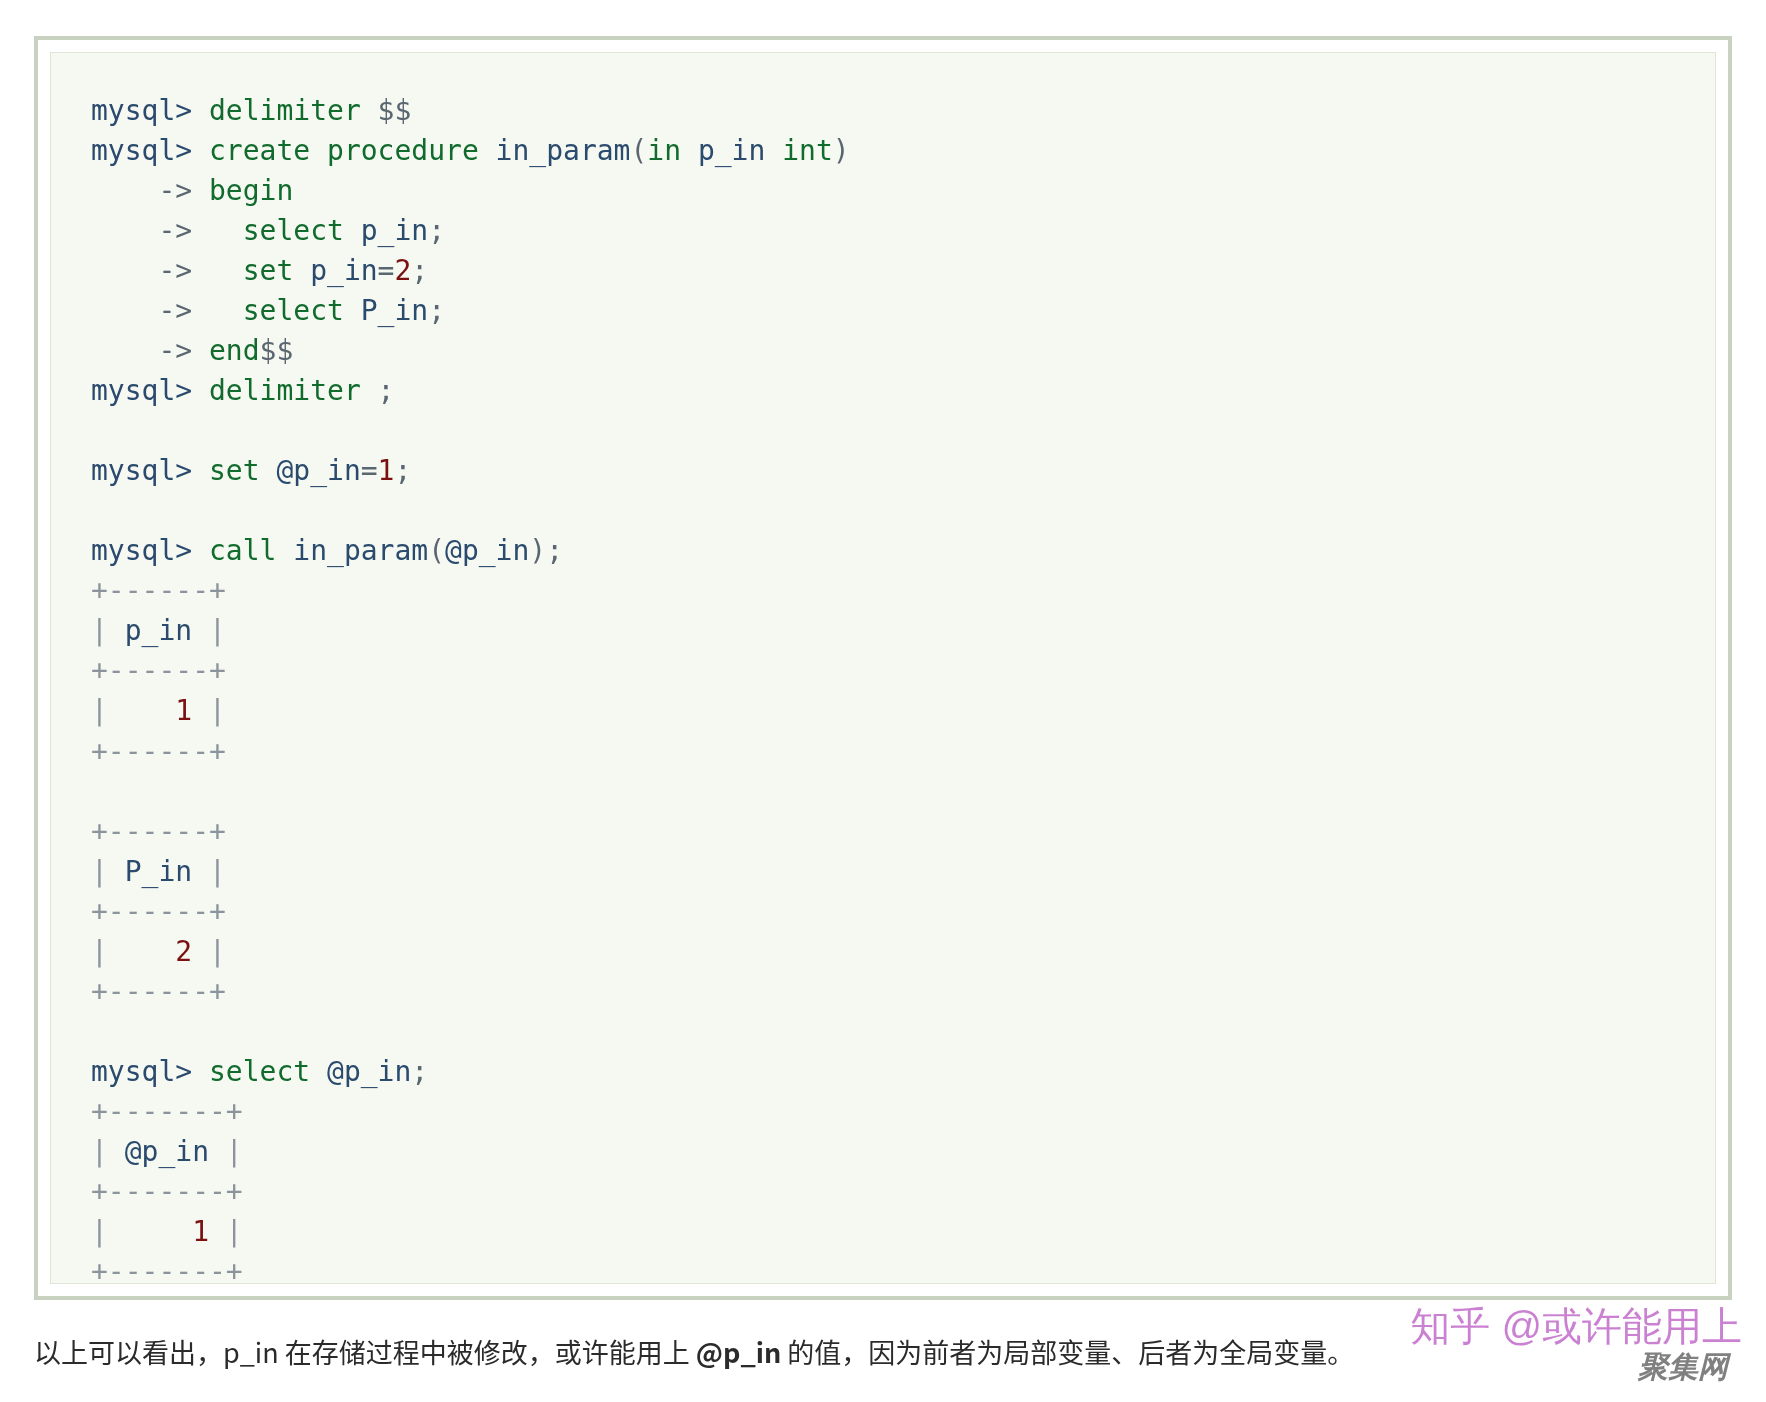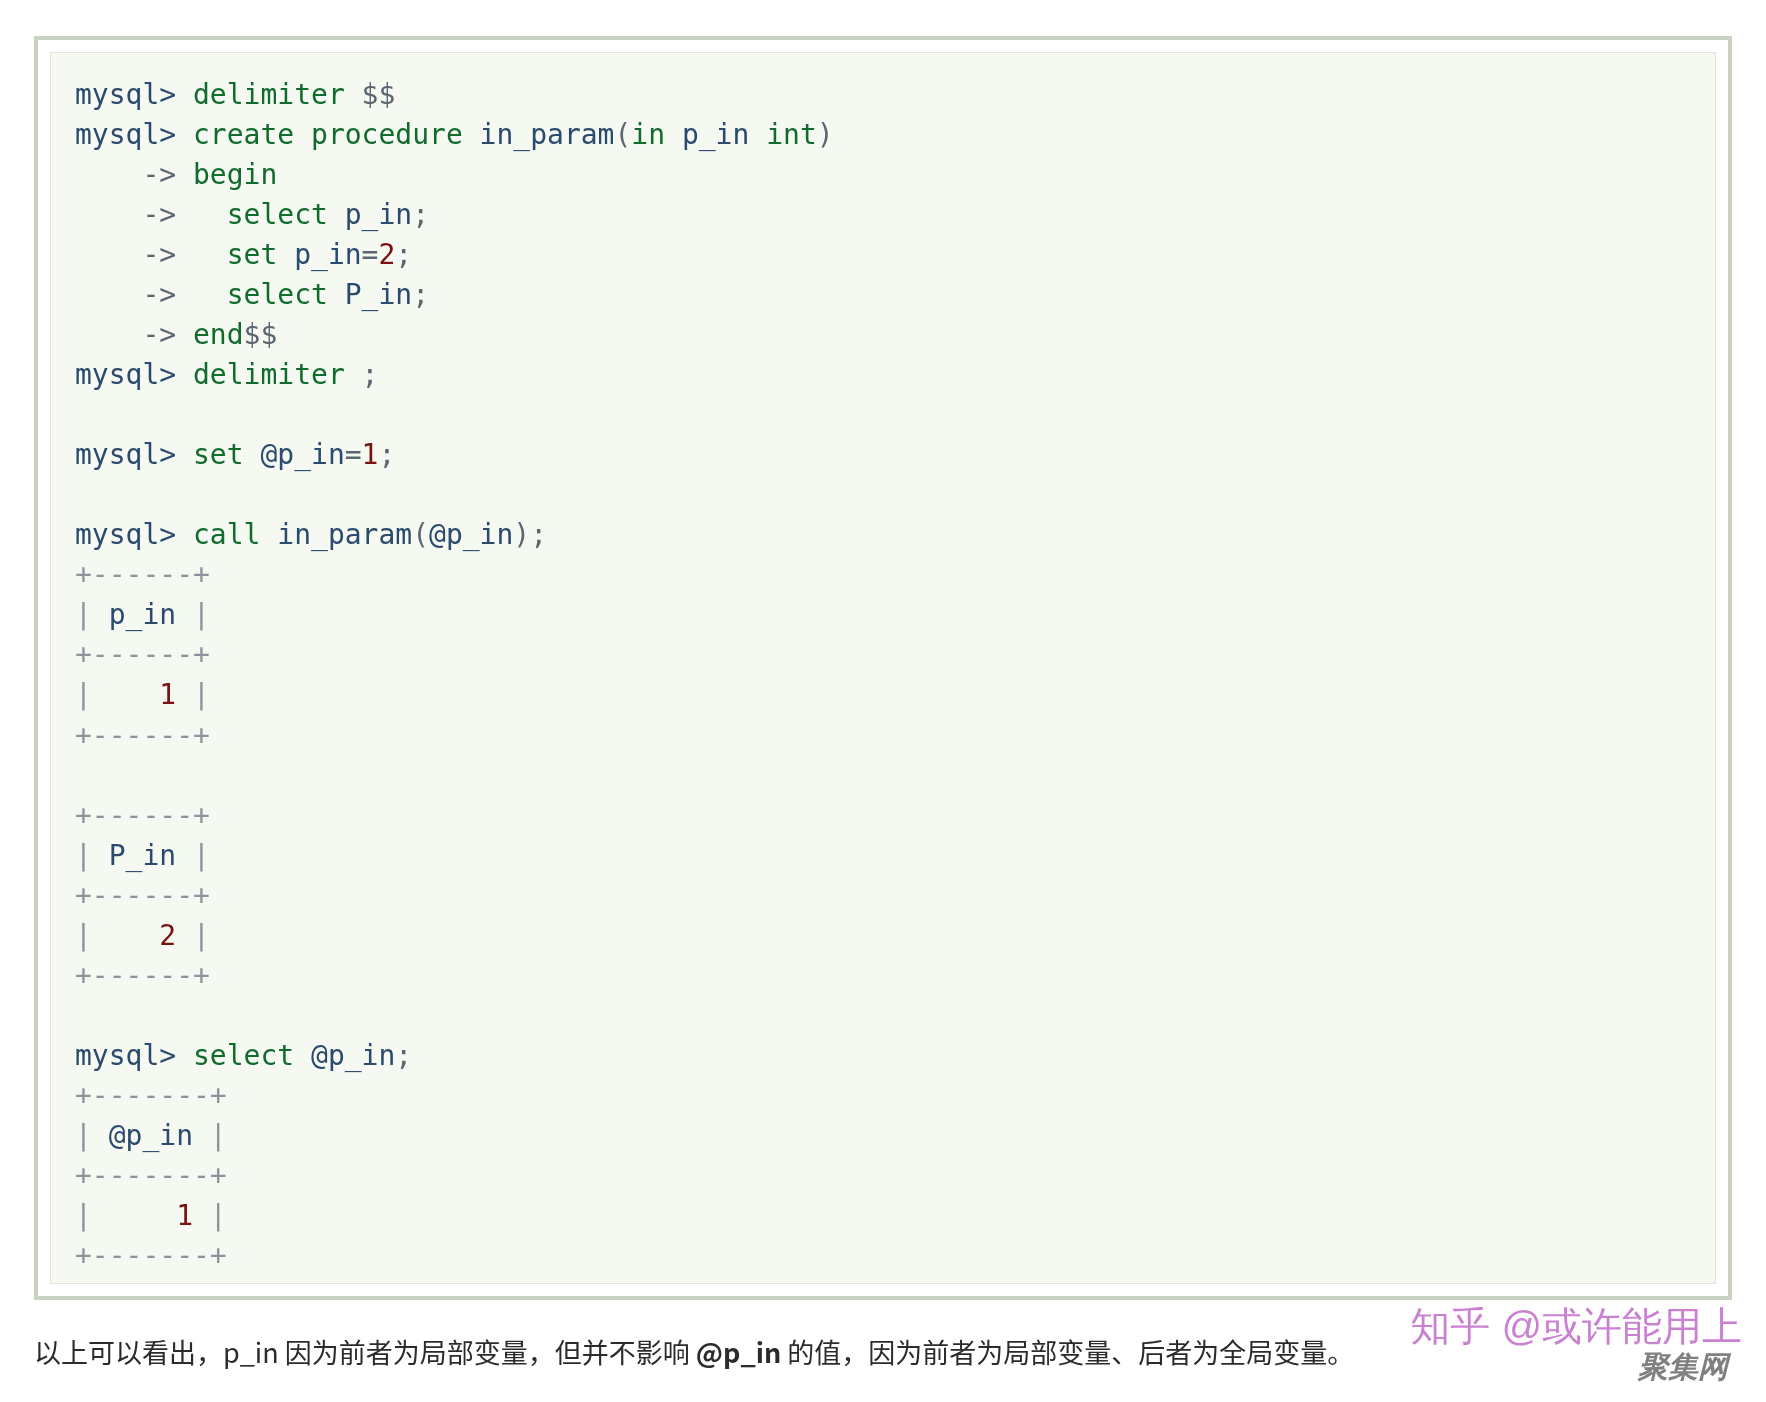--- a/index.html
+++ b/index.html
@@ -24,21 +24,21 @@
   }
   .inner-panel{
     background:#f6f9f2;
     border:1px solid #dfe6d6;
     height:100%;
     padding:22px 24px;
     box-sizing:border-box;
     overflow:hidden;
   }
   pre.code{
-    margin:0;
+    margin:16px;
     font-size:28px;
     line-height:1.43;
     white-space:pre;
     color:#707880;
   }
   .kw {color:#116b2d;}
   .id {color:#2a4a6e;}
   .op {color:#5a6670;}
   .num{color:#7a1010;}
   .prompt{color:#2a4a6e;}
@@ -109,17 +109,17 @@
 <span class="prompt">mysql&gt;</span> <span class="kw">select</span> <span class="id">@p_in</span><span class="op">;</span>
 <span class="sep">+-------+</span>
 <span class="sep">| </span><span class="id">@p_in</span><span class="sep"> |</span>
 <span class="sep">+-------+</span>
 <span class="sep">|     </span><span class="num">1</span><span class="sep"> |</span>
 <span class="sep">+-------+</span></pre>
   </div>
 </div>
 
 <div class="caption-row">
-  <span>以上可以看出，p_in 因为前者为局部变量，但并不影响 </span><b>@p_in</b><span> 的值，因为前者为局部变量、后者为全局变量。</span>
+  <span>以上可以看出，p_in 在存储过程中被修改，或许能用上 </span><b>@p_in</b><span> 的值，因为前者为局部变量、后者为全局变量。</span>
 </div>
 
 <div class="watermark1">知乎 @或许能用上</div>
 <div class="watermark2">聚集网</div>
 
 </body></html>

